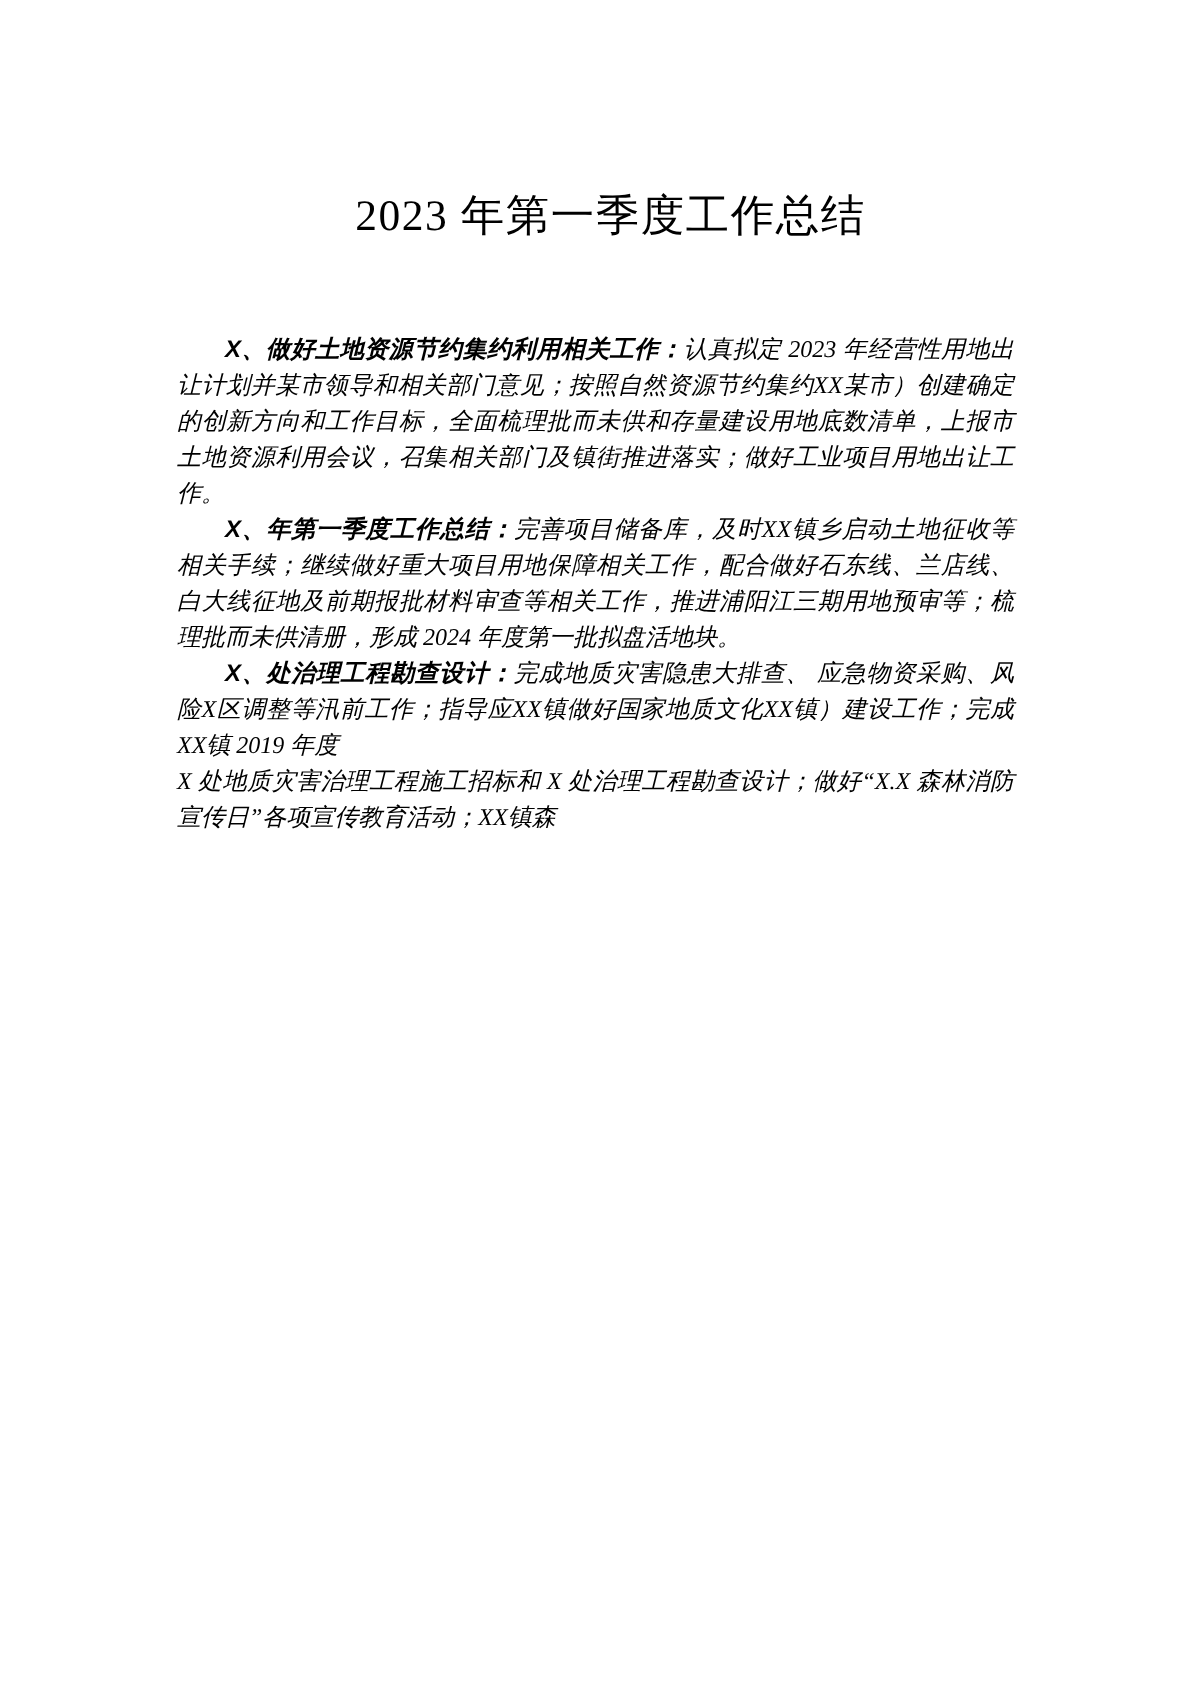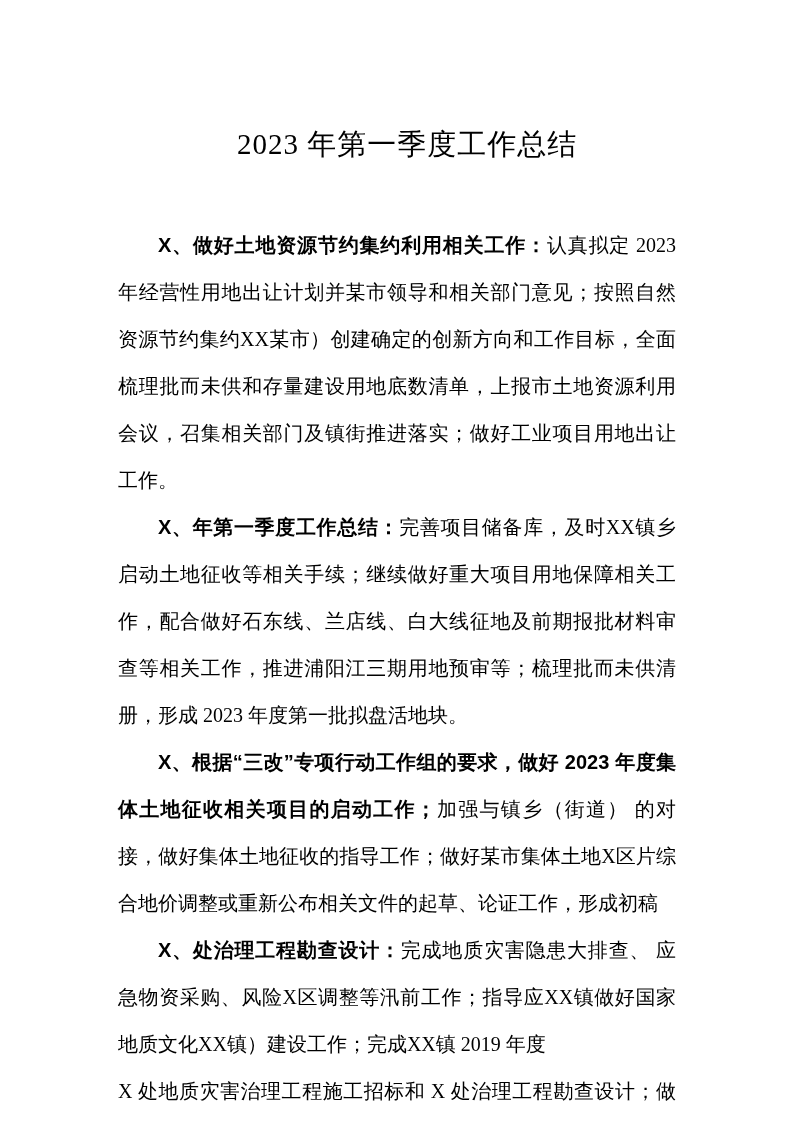--- a/index.html
+++ b/index.html
@@ -28,38 +28,38 @@
     line-height: 37px;
     letter-spacing: 1px;
     text-align: center;
     font-family: "Liberation Serif", "DejaVu Serif", serif;
   }
   .doc-body {
     width: 558px;
   }
   .para {
     margin: 0;
-    font-size: 20px;
-    line-height: 47px;
+    font-size: 16px;
+    line-height: 24px;
     text-align: justify;
     text-indent: 2em;
+    font-style: italic;
   }
   .run {
     white-space: pre-wrap;
   }
   .run.bold {
     font-weight: 700;
     font-family: "Liberation Sans", "DejaVu Sans", sans-serif;
   }
 </style>
 </head>
 <body>
 
 <div class="page">
   <h1 class="doc-title">2023 年第一季度工作总结</h1>
   <div class="doc-body" id="doc-body">
       <p class="para"><span class="run bold">X、做好土地资源节约集约利用相关工作：</span><span class="run">认真拟定 2023 年经营性用地出让计划并某市领导和相关部门意见；按照自然资源节约集约XX某市）创建确定的创新方向和工作目标，全面梳理批而未供和存量建设用地底数清单，上报市土地资源利用会议，召集相关部门及镇街推进落实；做好工业项目用地出让工作。</span></p>
-      <p class="para"><span class="run bold">X、年第一季度工作总结：</span><span class="run">完善项目储备库，及时XX镇乡启动土地征收等相关手续；继续做好重大项目用地保障相关工作，配合做好石东线、兰店线、白大线征地及前期报批材料审查等相关工作，推进浦阳江三期用地预审等；梳理批而未供清册，形成 2023 年度第一批拟盘活地块。</span></p>
-      <p class="para"><span class="run bold">X、根据“三改”专项行动工作组的要求，做好 2023 年度集体土地征收相关项目的启动工作；</span><span class="run">加强与镇乡（街道） 的对接，做好集体土地征收的指导工作；做好某市集体土地X区片综合地价调整或重新公布相关文件的起草、论证工作，形成初稿</span></p>
+      <p class="para"><span class="run bold">X、年第一季度工作总结：</span><span class="run">完善项目储备库，及时XX镇乡启动土地征收等相关手续；继续做好重大项目用地保障相关工作，配合做好石东线、兰店线、白大线征地及前期报批材料审查等相关工作，推进浦阳江三期用地预审等；梳理批而未供清册，形成 2024 年度第一批拟盘活地块。</span></p>
       <p class="para"><span class="run bold">X、处治理工程勘查设计：</span><span class="run">完成地质灾害隐患大排查、 应急物资采购、风险X区调整等汛前工作；指导应XX镇做好国家地质文化XX镇）建设工作；完成XX镇 2019 年度
 X 处地质灾害治理工程施工招标和 X 处治理工程勘查设计；做好“X.X 森林消防宣传日”各项宣传教育活动；XX镇森</span></p>
     </div>
 </div>
 
 </body></html>

